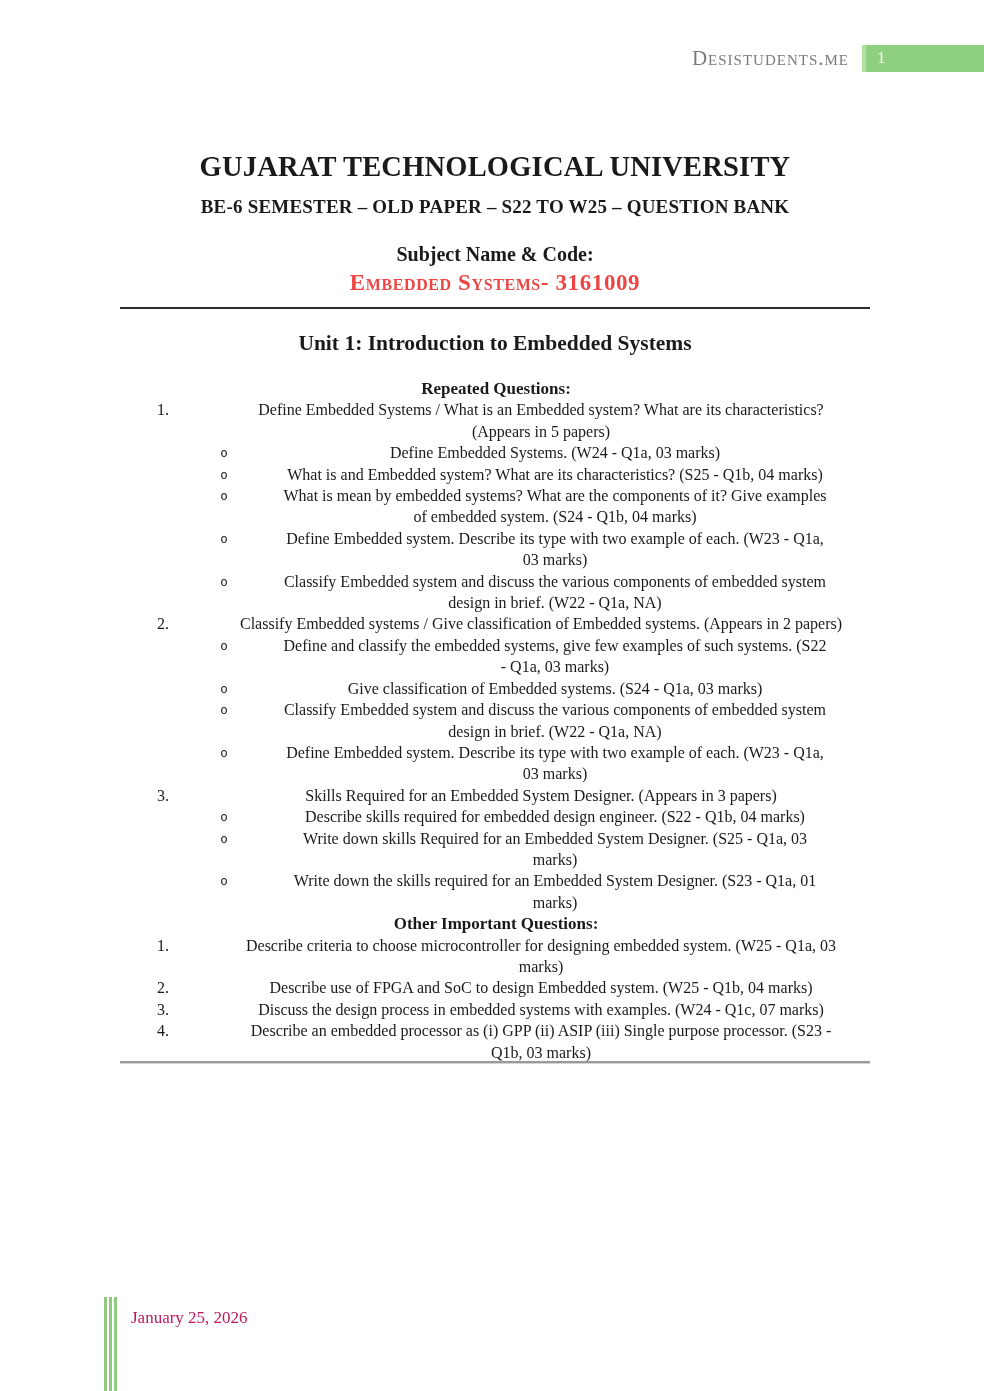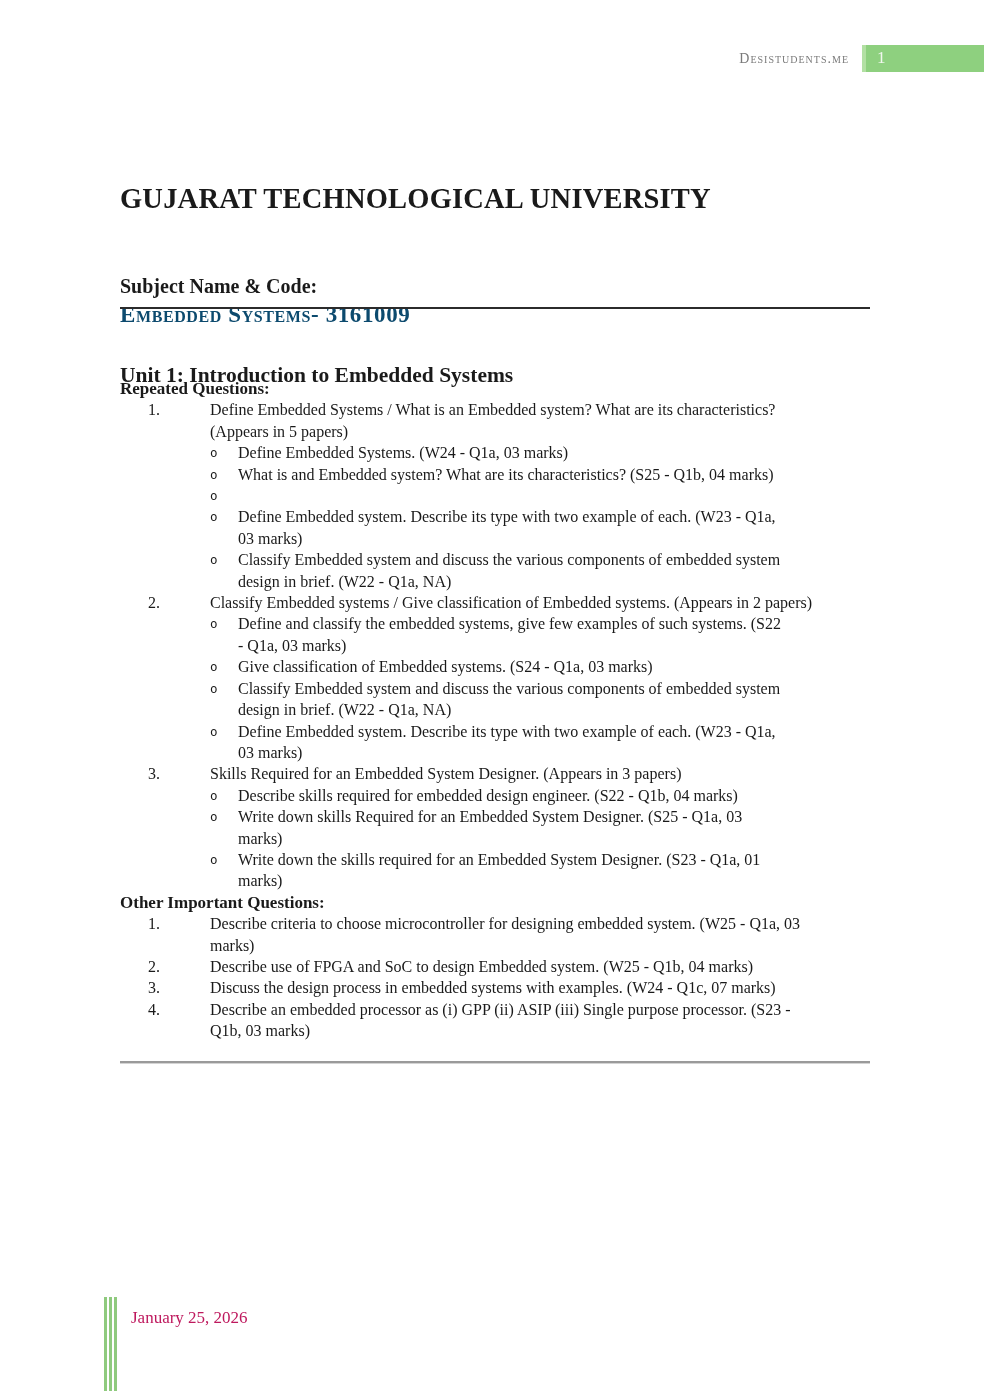--- a/index.html
+++ b/index.html
@@ -5,45 +5,45 @@
   html,body { margin:0; padding:0; background:#ffffff; }
   .page {
     position:relative; width:984px; height:1391px; background:#ffffff;
     font-family:"Liberation Serif", serif; color:#1a1a1a; overflow:hidden;
   }
 
   
   .header { position:absolute; top:45px; right:0; height:27px; display:flex; align-items:center; }
   .brand {
     font-variant:small-caps; letter-spacing:1px; color:#7a7a7a;
-    font-size:14px; margin-right:13px;
+    font-size:21px; margin-right:13px;
   }
   .badge {
     width:122px; height:27px; box-sizing:border-box;
     background:#8ed07f; border-left:4px solid #b2e0a3;
     color:#f1f7ee; font-size:17px; line-height:26px; padding-left:11px;
   }
 
   
-  .tb { position:absolute; left:120px; width:750px; text-align:left;margin-top:32px; }
+  .tb { position:absolute; left:120px; width:750px; text-align:center; }
   .t-univ   { top:151px; font-size:28.5px; font-weight:bold; letter-spacing:0.2px; }
   .t-sub    { top:196px; font-size:19px;  font-weight:bold; letter-spacing:0.2px; }
   .t-label  { top:243px; font-size:20px;  font-weight:bold; }
   .t-code   { top:270px; font-size:23px;  font-weight:bold; font-variant:small-caps;
-              letter-spacing:0.6px; color:#0c4a6e; }
+              letter-spacing:0.6px; color:#ef4444; }
   .rule-top {
     position:absolute; top:307px; left:120px; width:750px; height:2px;
     background:#2b2b2b;
   }
   .t-unit   { top:331px; font-size:21.5px; font-weight:bold; }
 
   
   .content {
     position:absolute; top:378px; left:120px; width:752px;
-    font-size:16px; line-height:21.4px;
+    font-size:16px; line-height:21.4px;text-align:center;
   }
   .section-head { font-weight:bold; font-size:17px; }
   .qi  { display:flex; }
   .qi .num { flex:0 0 30px; margin-left:28px; }
   .qi .txt { flex:1; white-space:pre-wrap;margin-left:32px; }
   .qb  { display:flex; }
   .qb .mark {
     flex:0 0 28px; margin-left:90px;
     font-family:"DejaVu Sans Mono", monospace; font-size:12.5px; line-height:21.4px;
   }
@@ -63,20 +63,21 @@
 <body>
 
 <div class="page">
 
   <div class="header">
     <span class="brand">Desistudents.me</span>
     <span class="badge">1</span>
   </div>
 
   <div class="tb t-univ">GUJARAT TECHNOLOGICAL UNIVERSITY</div>
+  <div class="tb t-sub">BE-6 SEMESTER – OLD PAPER – S22 TO W25 – QUESTION BANK</div>
   <div class="tb t-label">Subject Name &amp; Code:</div>
   <div class="tb t-code">Embedded Systems- 3161009</div>
   <div class="rule-top"></div>
   <div class="tb t-unit">Unit 1: Introduction to Embedded Systems</div>
 
   <div class="content">
 
     <div class="section-head">Repeated Questions:</div>
 
     <div class="qi">
@@ -87,20 +88,22 @@
     <div class="qb">
       <span class="mark">o</span>
       <span class="txt">Define Embedded Systems. (W24 - Q1a, 03 marks)</span>
     </div>
     <div class="qb">
       <span class="mark">o</span>
       <span class="txt">What is and Embedded system? What are its characteristics? (S25 - Q1b, 04 marks)</span>
     </div>
     <div class="qb">
       <span class="mark">o</span>
+      <span class="txt">What is mean by embedded systems? What are the components of it? Give examples
+of embedded system. (S24 - Q1b, 04 marks)</span>
     </div>
     <div class="qb">
       <span class="mark">o</span>
       <span class="txt">Define Embedded system. Describe its type with two example of each. (W23 - Q1a,
 03 marks)</span>
     </div>
     <div class="qb">
       <span class="mark">o</span>
       <span class="txt">Classify Embedded system and discuss the various components of embedded system
 design in brief. (W22 - Q1a, NA)</span>

